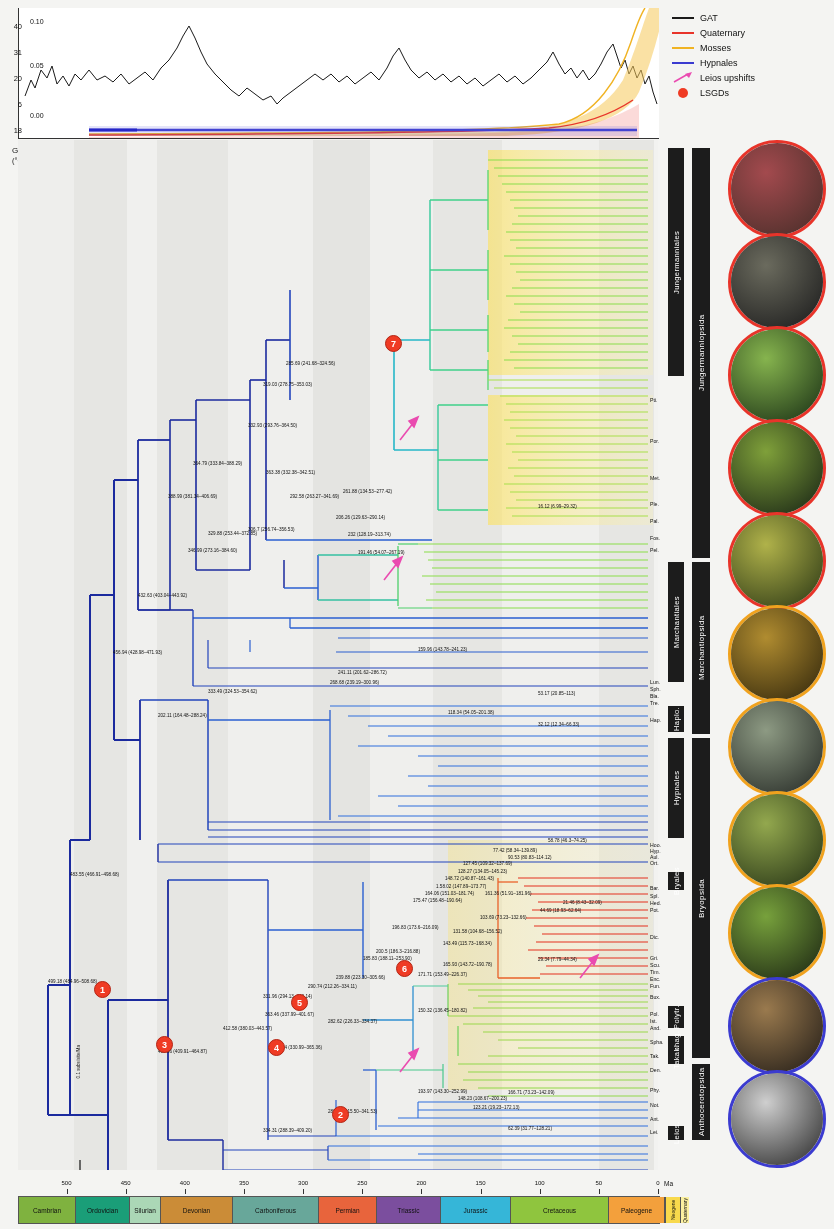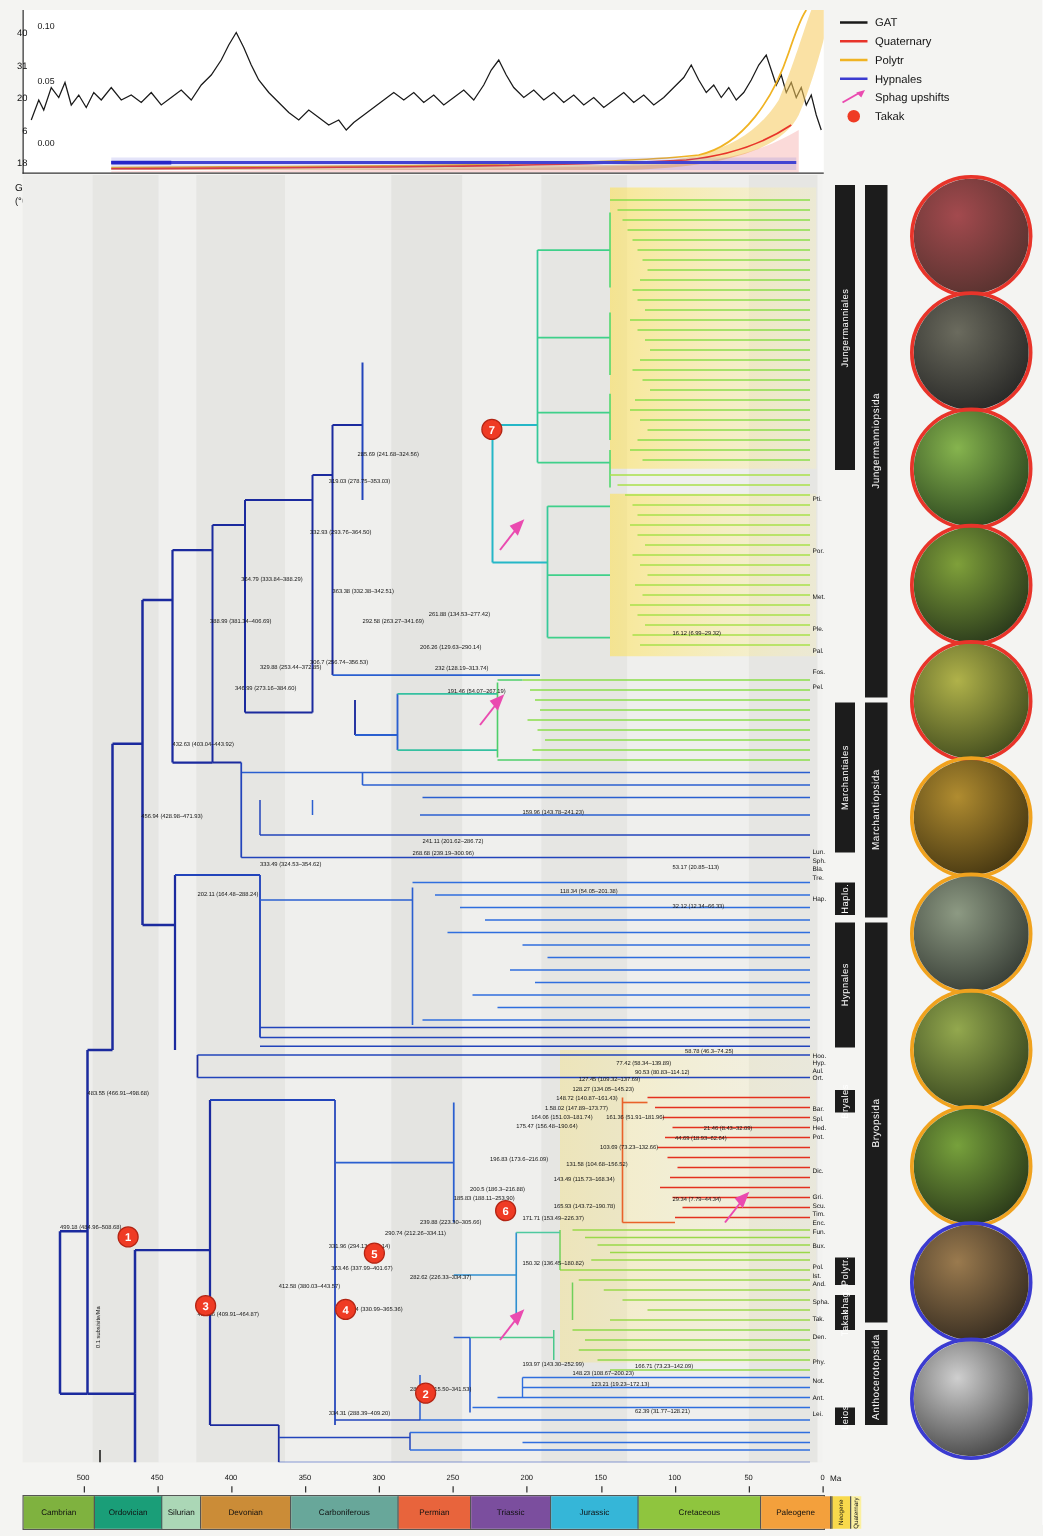--- a/index.html
+++ b/index.html
@@ -91,40 +91,40 @@
     <div class="leg-row">
       <span class="leg-swatch" style="background:#1a1a1a;"></span>
       <span class="leg-label">GAT</span>
     </div>
     <div class="leg-row">
       <span class="leg-swatch" style="background:#e8342a;"></span>
       <span class="leg-label">Quaternary</span>
     </div>
     <div class="leg-row">
       <span class="leg-swatch" style="background:#f0b323;"></span>
-      <span class="leg-label">Polytr</span>
+      <span class="leg-label">Mosses</span>
     </div>
     <div class="leg-row">
       <span class="leg-swatch" style="background:#3b3bd0;"></span>
       <span class="leg-label">Hypnales</span>
     </div>
     <div class="leg-row">
       <span style="width:22px;height:12px;margin-right:6px;display:inline-block;">
         <svg width="22" height="12" viewBox="0 0 22 12">
             <line x1="2" y1="10" x2="16" y2="2" stroke="#ea4bb0" stroke-width="1.6"></line>
             <polygon points="20,0 13,2 17,6" fill="#ea4bb0"></polygon>
           </svg>
       </span>
-      <span class="leg-label">Sphag upshifts</span>
+      <span class="leg-label">Leios upshifts</span>
     </div>
     <div class="leg-row">
       <span style="width:22px;margin-right:6px;display:flex;justify-content:center;">
         <span style="width:10px;height:10px;border-radius:50%;background:#ef3b24;display:block;"></span>
       </span>
-      <span class="leg-label">Takak</span>
+      <span class="leg-label">LSGDs</span>
     </div>
   </div>
 
   <div id="ratebar"></div>
   <div class="rate-tick" style="top:170px;">0.17</div>
   <div class="rate-tick" style="top:216px;">0.045</div>
   <div class="rate-tick" style="top:240px;">0.02</div>
   <div class="rate-tick" style="top:266px;">0.01</div>
 
   <div id="tree">

